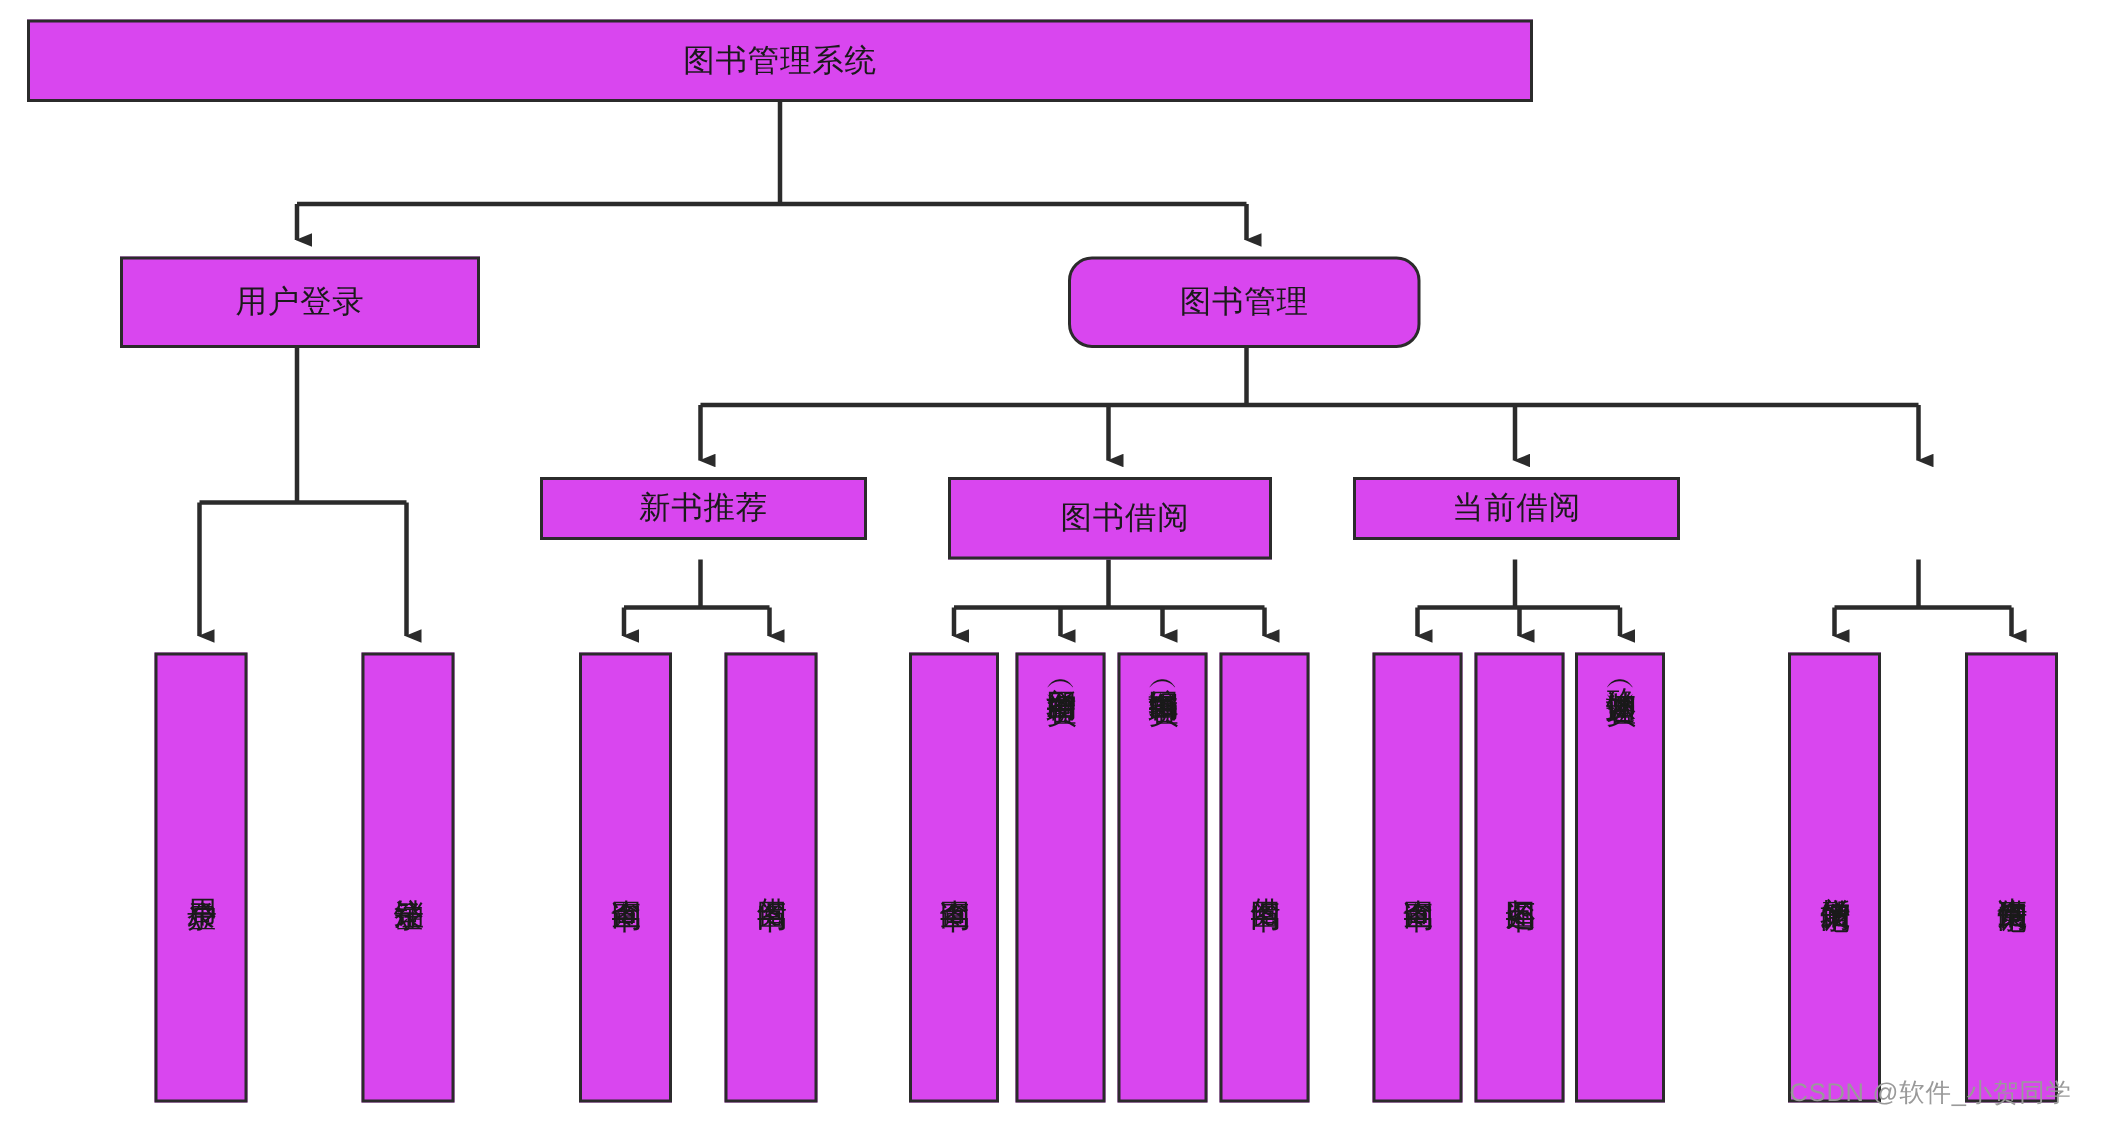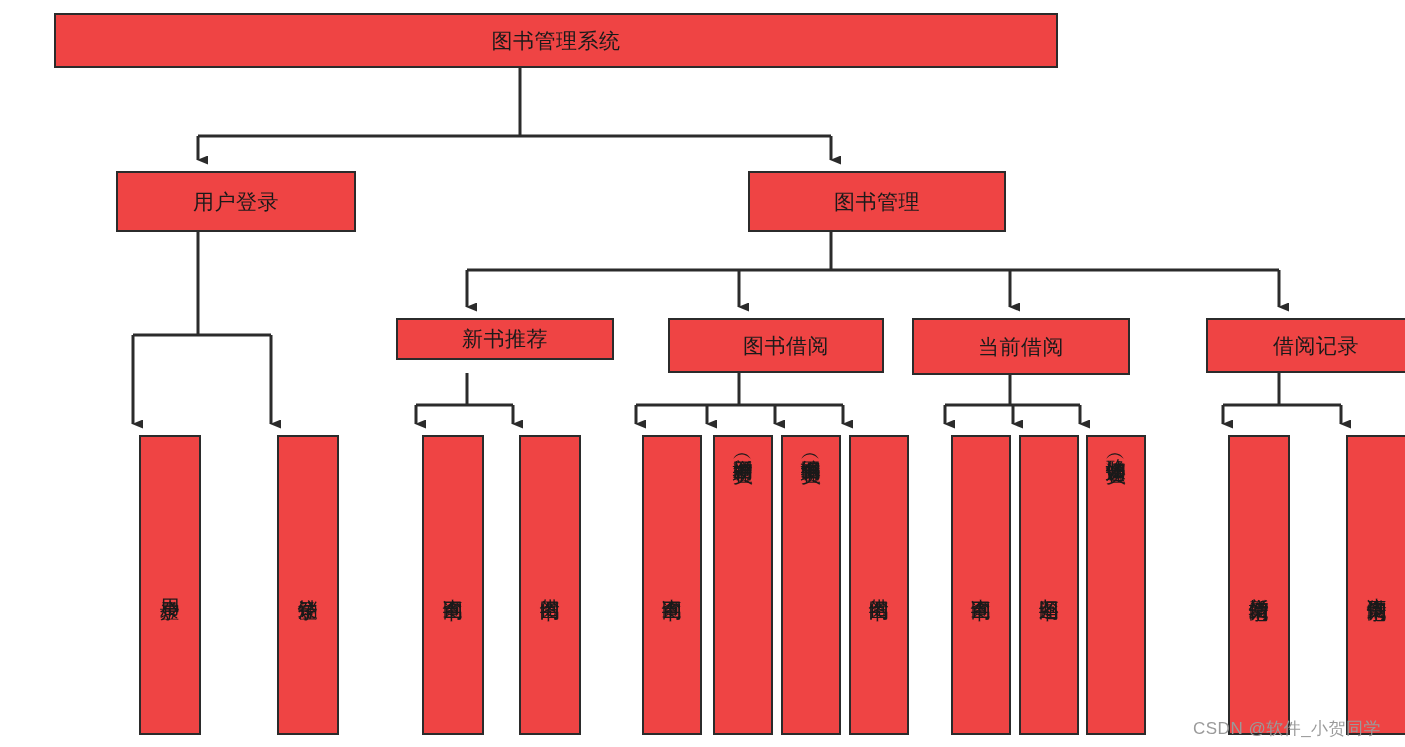--- a/index.html
+++ b/index.html
@@ -22,26 +22,25 @@
   svg.diagram-canvas {
     position: absolute;
     left: 0;
     top: 0;
     width: 1405px;
     height: 747px;
   }
   .node-box {
     position: absolute;
     box-sizing: border-box;
-    background: #ef4444;
+    background: #d946ef;
     border: 2px solid #2b2b2b;
     display: flex;
     align-items: center;
     justify-content: center;
-    margin-left: 36px;
   }
   .node-box.horizontal .node-label {
     writing-mode: horizontal-tb;
     font-size: 21px;
     color: #1a1a1a;
     letter-spacing: 0.5px;
     white-space: nowrap;
     line-height: 1.1;
   }
   .node-box.vertical {
@@ -139,39 +138,36 @@
   </svg>
 
   <div class="node-box horizontal" style="left:18px; top:13px; width:1004px; height:55px;">
     <span class="node-label">图书管理系统</span>
   </div>
 
   <div class="node-box horizontal" style="left:80px; top:171px; width:240px; height:61px;">
     <span class="node-label">用户登录</span>
   </div>
 
-  <div class="node-box horizontal" style="left:712px; top:171px; width:258px; height:61px;">
+  <div class="node-box horizontal" style="left:712px; top:171px; width:235px; height:61px;border-radius:16px;">
     <span class="node-label">图书管理</span>
   </div>
 
   <div class="node-box horizontal" style="left:360px; top:318px; width:218px; height:42px;">
     <span class="node-label">新书推荐</span>
   </div>
 
   <div class="node-box horizontal" style="left:632px; top:318px; width:216px; height:55px;padding-left:20px;">
     <span class="node-label">图书借阅</span>
   </div>
 
-  <div class="node-box horizontal" style="left:876px; top:318px; width:218px; height:57px;">
+  <div class="node-box horizontal" style="left:902px; top:318px; width:218px; height:42px;">
     <span class="node-label">当前借阅</span>
   </div>
 
-  <div class="node-box horizontal" style="left:1170px; top:318px; width:220px; height:55px;">
-    <span class="node-label">借阅记录</span>
-  </div>
 
   <div class="node-box vertical centered" style="left:103px; top:435px; width:62px; height:300px;">
     <span class="node-label">用户登录</span>
   </div>
 
   <div class="node-box vertical centered" style="left:241px; top:435px; width:62px; height:300px;">
     <span class="node-label">注销登录</span>
   </div>
 
   <div class="node-box vertical centered" style="left:386px; top:435px; width:62px; height:300px;">

